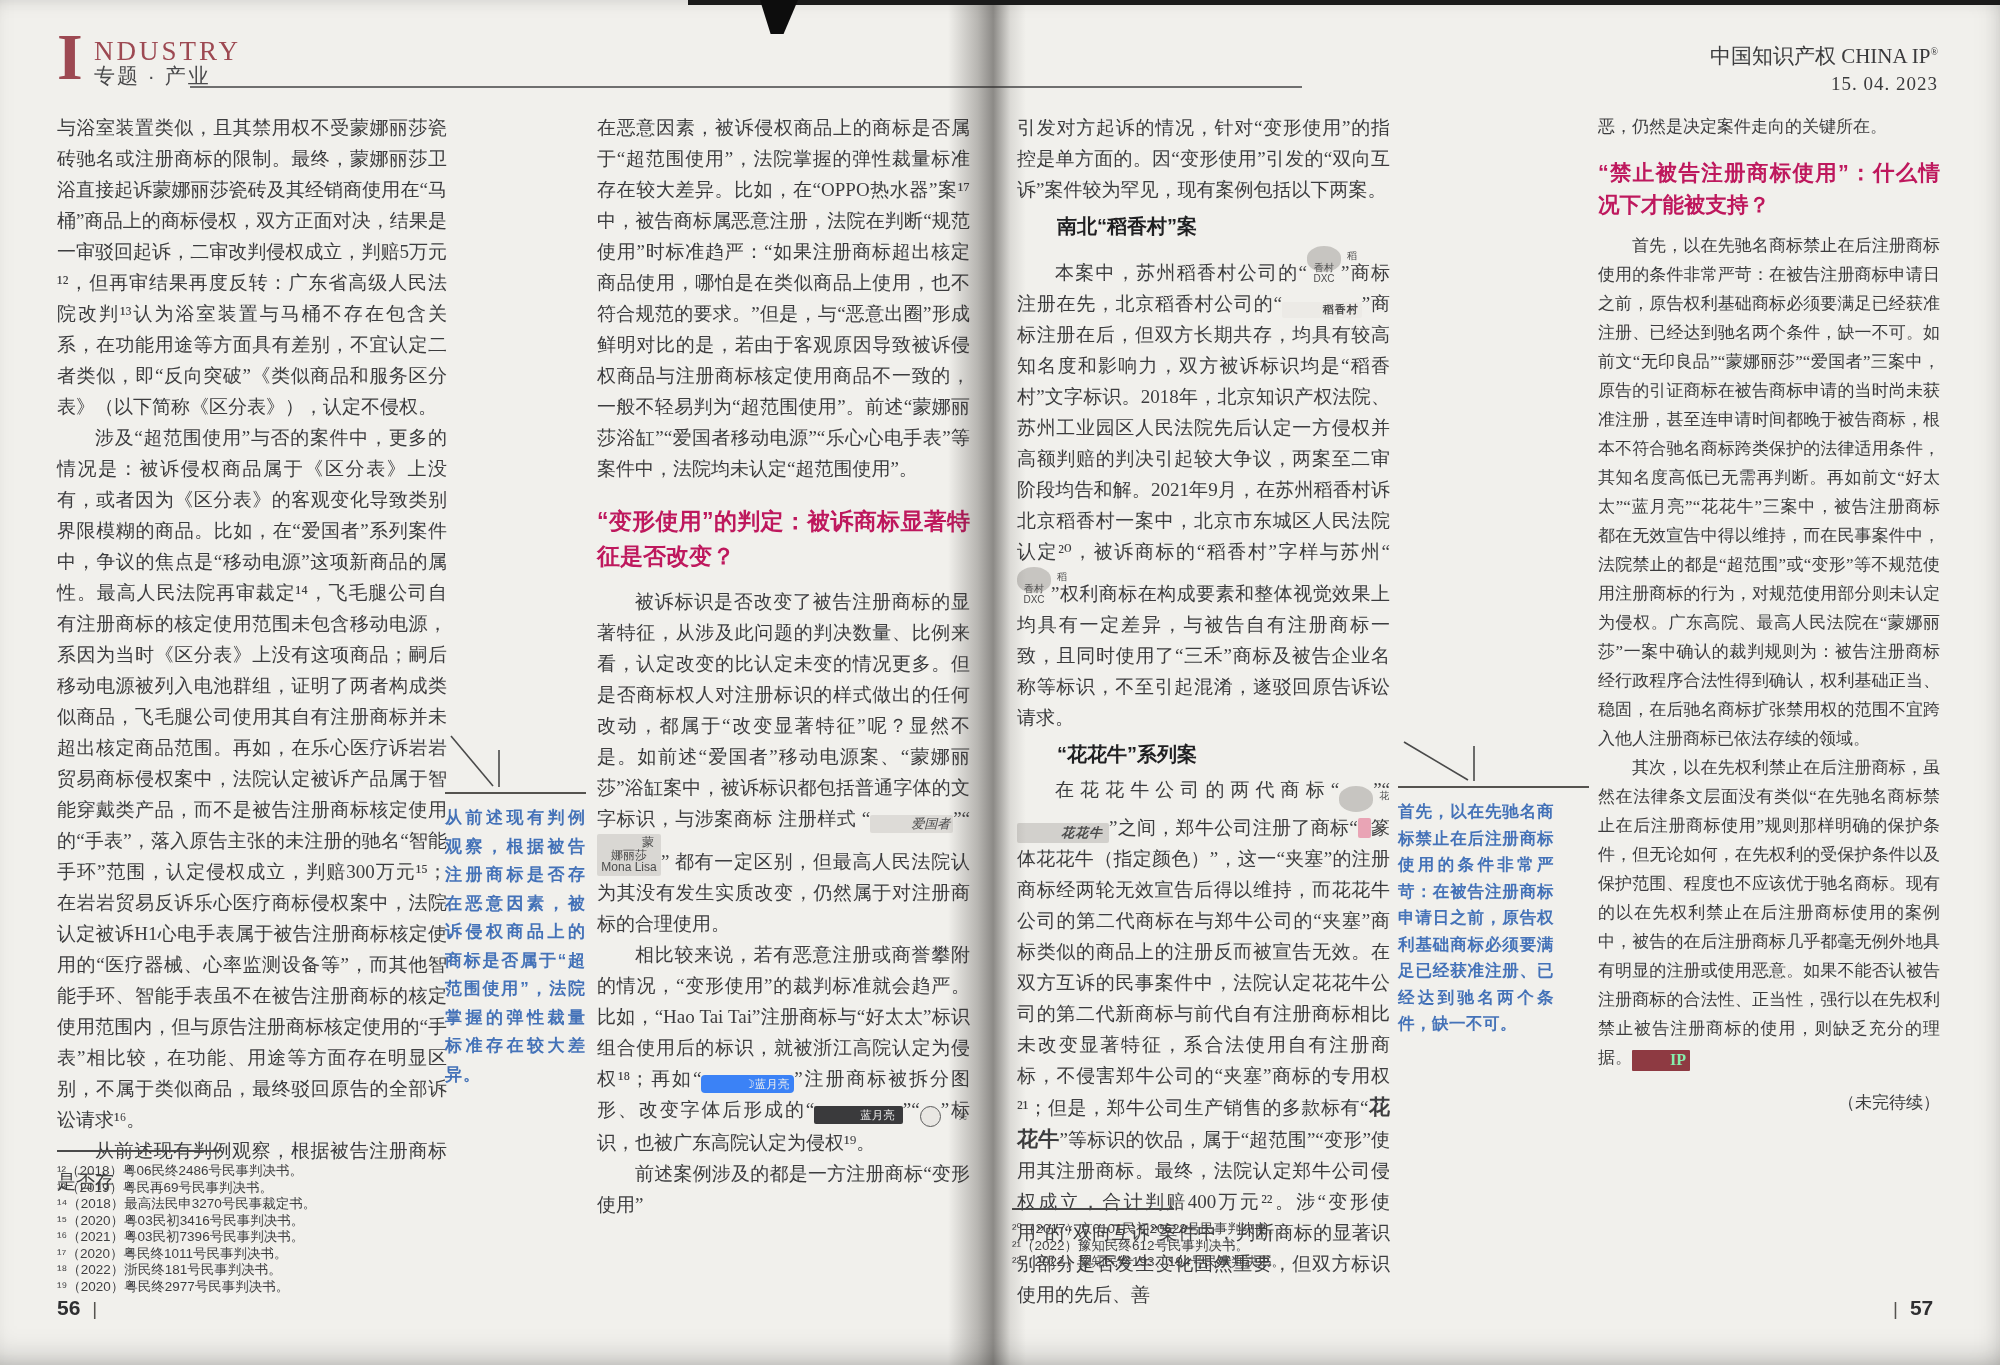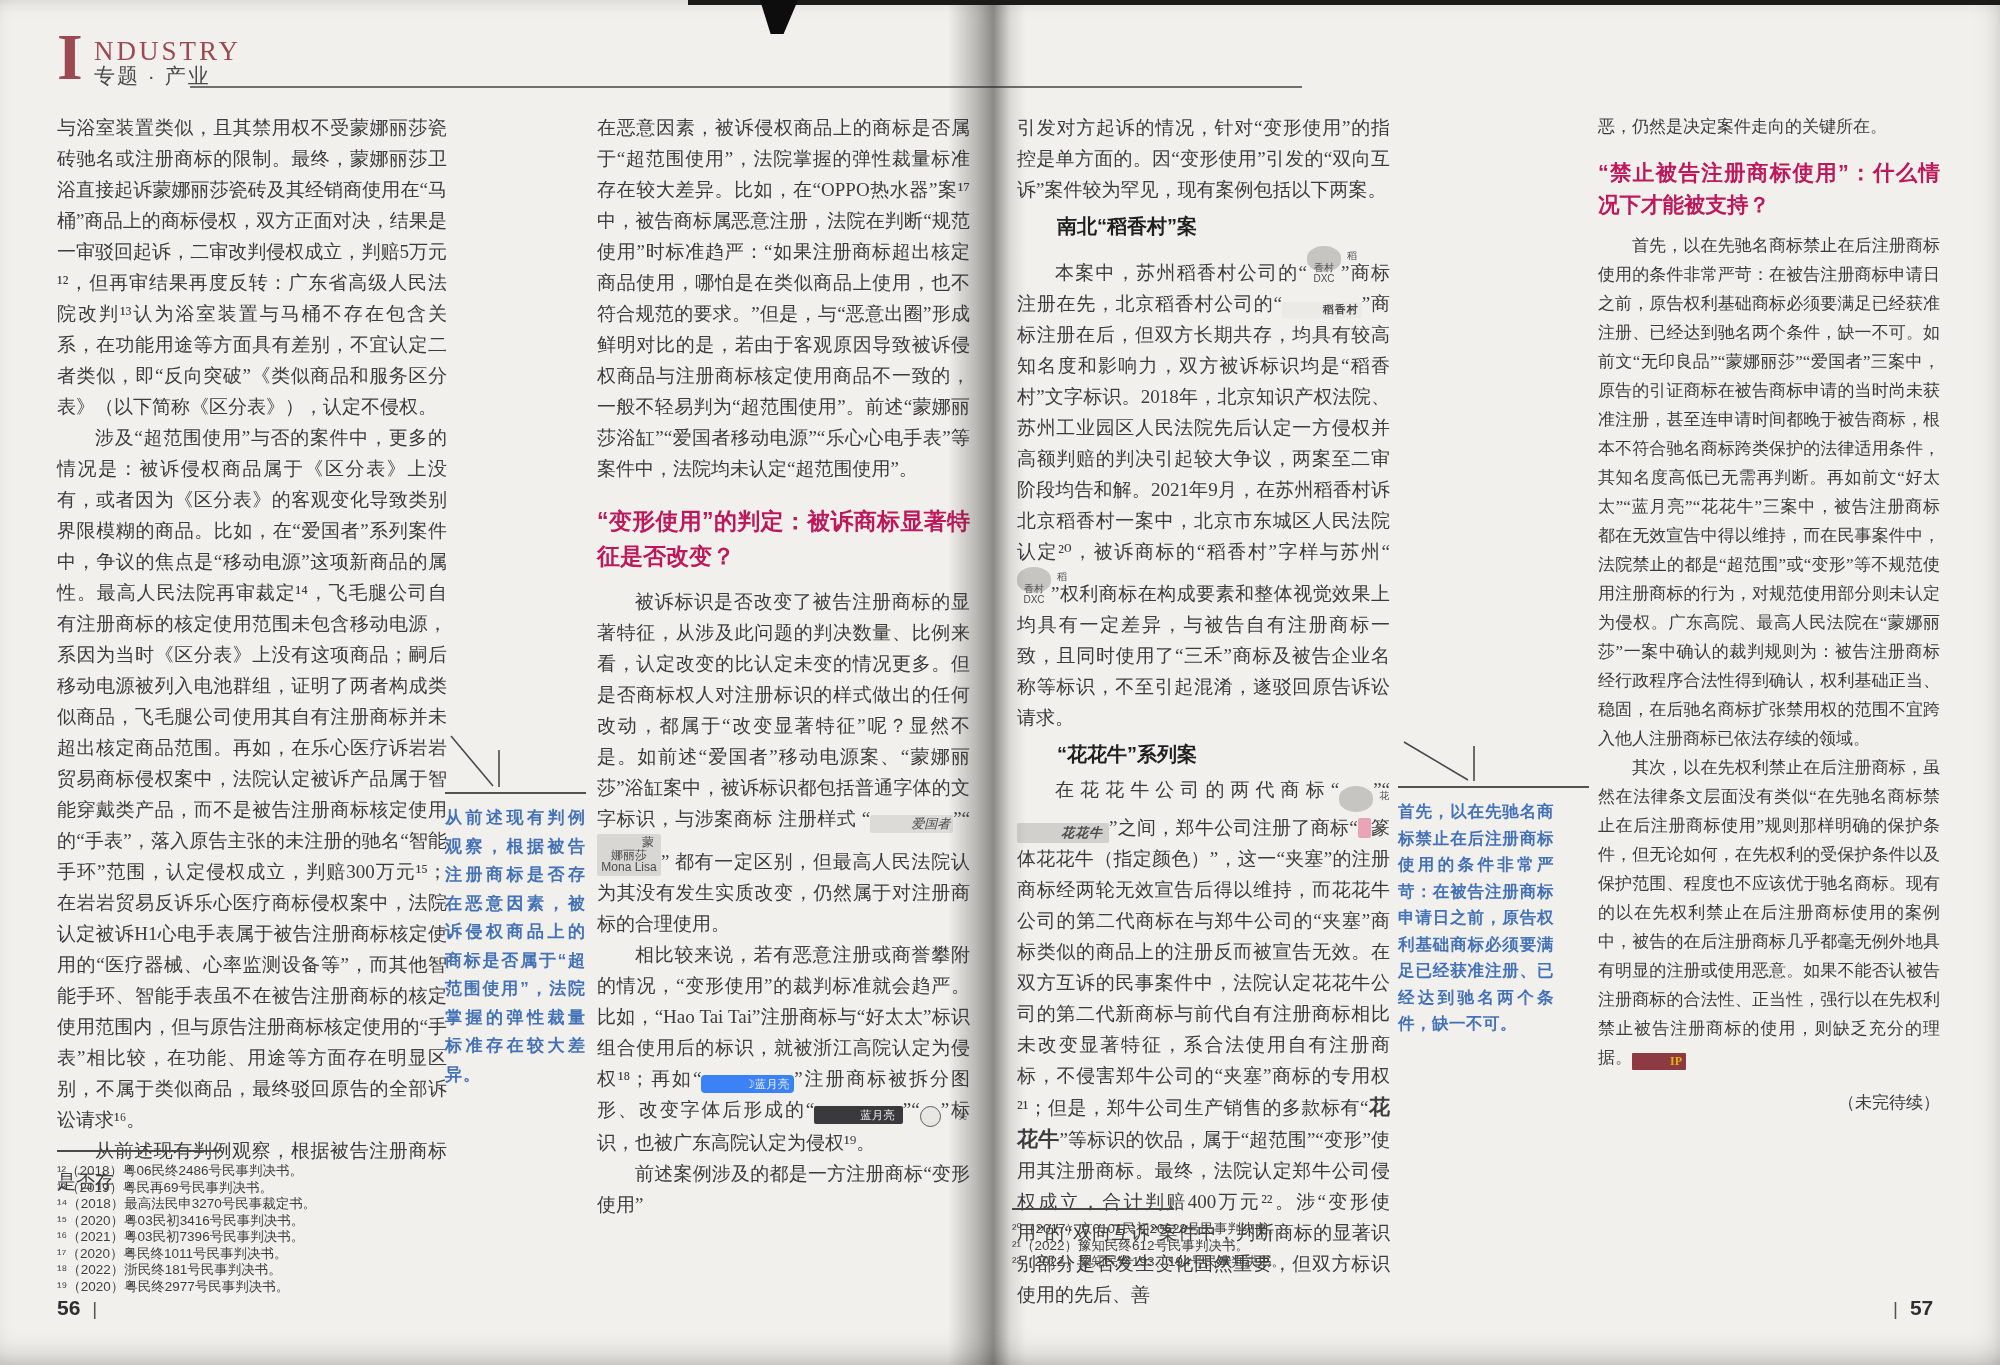--- a/index.html
+++ b/index.html
@@ -52,21 +52,21 @@
   .tm-dark{background:#3b82f6;color:#f0f0ef;border-radius:4px;font-size:11.5px;padding:3px 5px;}
   .tm-dark2{background:#3a3a3c;color:#f0f0ef;font-size:11.5px;padding:3px 8px;}
   .tm-circle{width:19px;height:19px;padding:0;border:1.5px solid #5a5a5a;border-radius:50%;
              background:#e9e7e3;line-height:19px;font-size:8px;}
   .tm-stamp{width:30px;height:22px;border-radius:50%/45%;background:#c7c5c1;font-size:10px;
             white-space:normal;line-height:1.15;padding:4px 2px 0;text-align:center;}
   .tm-word{background:#eceae6;font-family:"Liberation Serif","DejaVu Serif",serif;font-weight:700;
            font-size:11px;letter-spacing:1px;}
   .tm-cow{background:#d2d0cc;font-weight:700;font-style:italic;font-size:13px;padding:3px 6px;letter-spacing:1px;}
   .tm-pink{width:13px;height:20px;background:#e9a4b5;padding:0;vertical-align:-4px;}
-  .tm-ip{background:#8e3a42;color:#eab308;font-weight:700;font-size:12px;padding:2px 4px;
+  .tm-ip{background:#8e3a42;color:#86efac;font-weight:700;font-size:16px;padding:2px 4px;
          font-family:"Liberation Serif","DejaVu Serif",serif;vertical-align:-2px;border-radius:1px;}
   
   .callout{position:absolute;z-index:2;}
   #callout-left{left:445px;top:734px;width:141px;}
   #callout-right{left:1398px;top:738px;width:191px;}
   .callout .arrow{display:block;margin:0 0 2px 4px;}
   .callout .rule{border-top:2px solid #55534f;margin:2px 0 10px;}
   .callout p{margin:0;text-align:justify;font-family:"Liberation Sans","DejaVu Sans",sans-serif;
              font-weight:700;color:#4472b8;}
   #callout-left p{font-size:17px;line-height:28.5px;letter-spacing:1px;}
@@ -88,20 +88,24 @@
 </style>
 </head>
 <body>
 
 <div class="spread">
 
   <div class="hdr-initial">I</div>
   <div class="hdr-rest">NDUSTRY</div>
   <div class="hdr-section">专题 · 产业</div>
   <div class="hdr-rule"></div>
+  <div class="mag">
+    <div class="mag-title"><span>中国知识产权 CHINA IP</span><sup>®</sup></div>
+    <div class="mag-date">15. 04. 2023</div>
+  </div>
 
   <div class="col" id="col1">
       <p class="pc">与浴室装置类似，且其禁用权不受蒙娜丽莎瓷砖驰名或注册商标的限制。最终，蒙娜丽莎卫浴直接起诉蒙娜丽莎瓷砖及其经销商使用在“马桶”商品上的商标侵权，双方正面对决，结果是一审驳回起诉，二审改判侵权成立，判赔5万元¹²，但再审结果再度反转：广东省高级人民法院改判¹³认为浴室装置与马桶不存在包含关系，在功能用途等方面具有差别，不宜认定二者类似，即“反向突破”《类似商品和服务区分表》（以下简称《区分表》），认定不侵权。</p>
       <p class="p">涉及“超范围使用”与否的案件中，更多的情况是：被诉侵权商品属于《区分表》上没有，或者因为《区分表》的客观变化导致类别界限模糊的商品。比如，在“爱国者”系列案件中，争议的焦点是“移动电源”这项新商品的属性。最高人民法院再审裁定¹⁴，飞毛腿公司自有注册商标的核定使用范围未包含移动电源，系因为当时《区分表》上没有这项商品；嗣后移动电源被列入电池群组，证明了两者构成类似商品，飞毛腿公司使用其自有注册商标并未超出核定商品范围。再如，在乐心医疗诉岩岩贸易商标侵权案中，法院认定被诉产品属于智能穿戴类产品，而不是被告注册商标核定使用的“手表”，落入原告主张的未注册的驰名“智能手环”范围，认定侵权成立，判赔300万元¹⁵；在岩岩贸易反诉乐心医疗商标侵权案中，法院认定被诉H1心电手表属于被告注册商标核定使用的“医疗器械、心率监测设备等”，而其他智能手环、智能手表虽不在被告注册商标的核定使用范围内，但与原告注册商标核定使用的“手表”相比较，在功能、用途等方面存在明显区别，不属于类似商品，最终驳回原告的全部诉讼请求¹⁶。</p>
       <p class="p">从前述现有判例观察，根据被告注册商标是否存</p>
     </div>
   <div class="col" id="col2">
       <p class="pc">在恶意因素，被诉侵权商品上的商标是否属于“超范围使用”，法院掌握的弹性裁量标准存在较大差异。比如，在“OPPO热水器”案¹⁷中，被告商标属恶意注册，法院在判断“规范使用”时标准趋严：“如果注册商标超出核定商品使用，哪怕是在类似商品上使用，也不符合规范的要求。”但是，与“恶意出圈”形成鲜明对比的是，若由于客观原因导致被诉侵权商品与注册商标核定使用商品不一致的，一般不轻易判为“超范围使用”。前述“蒙娜丽莎浴缸”“爱国者移动电源”“乐心心电手表”等案件中，法院均未认定“超范围使用”。</p>
       <h2 class="h2">“变形使用”的判定：被诉商标显著特征是否改变？</h2>
       <p class="p">被诉标识是否改变了被告注册商标的显著特征，从涉及此问题的判决数量、比例来看，认定改变的比认定未变的情况更多。但是否商标权人对注册标识的样式做出的任何改动，都属于“改变显著特征”呢？显然不是。如前述“爱国者”移动电源案、“蒙娜丽莎”浴缸案中，被诉标识都包括普通字体的文字标识，与涉案商标 注册样式 “<span class="tm tm-script">爱国者</span>”“<span class="tm tm-two">蒙娜丽莎 Mona Lisa</span>” 都有一定区别，但最高人民法院认为其没有发生实质改变，仍然属于对注册商标的合理使用。</p>

